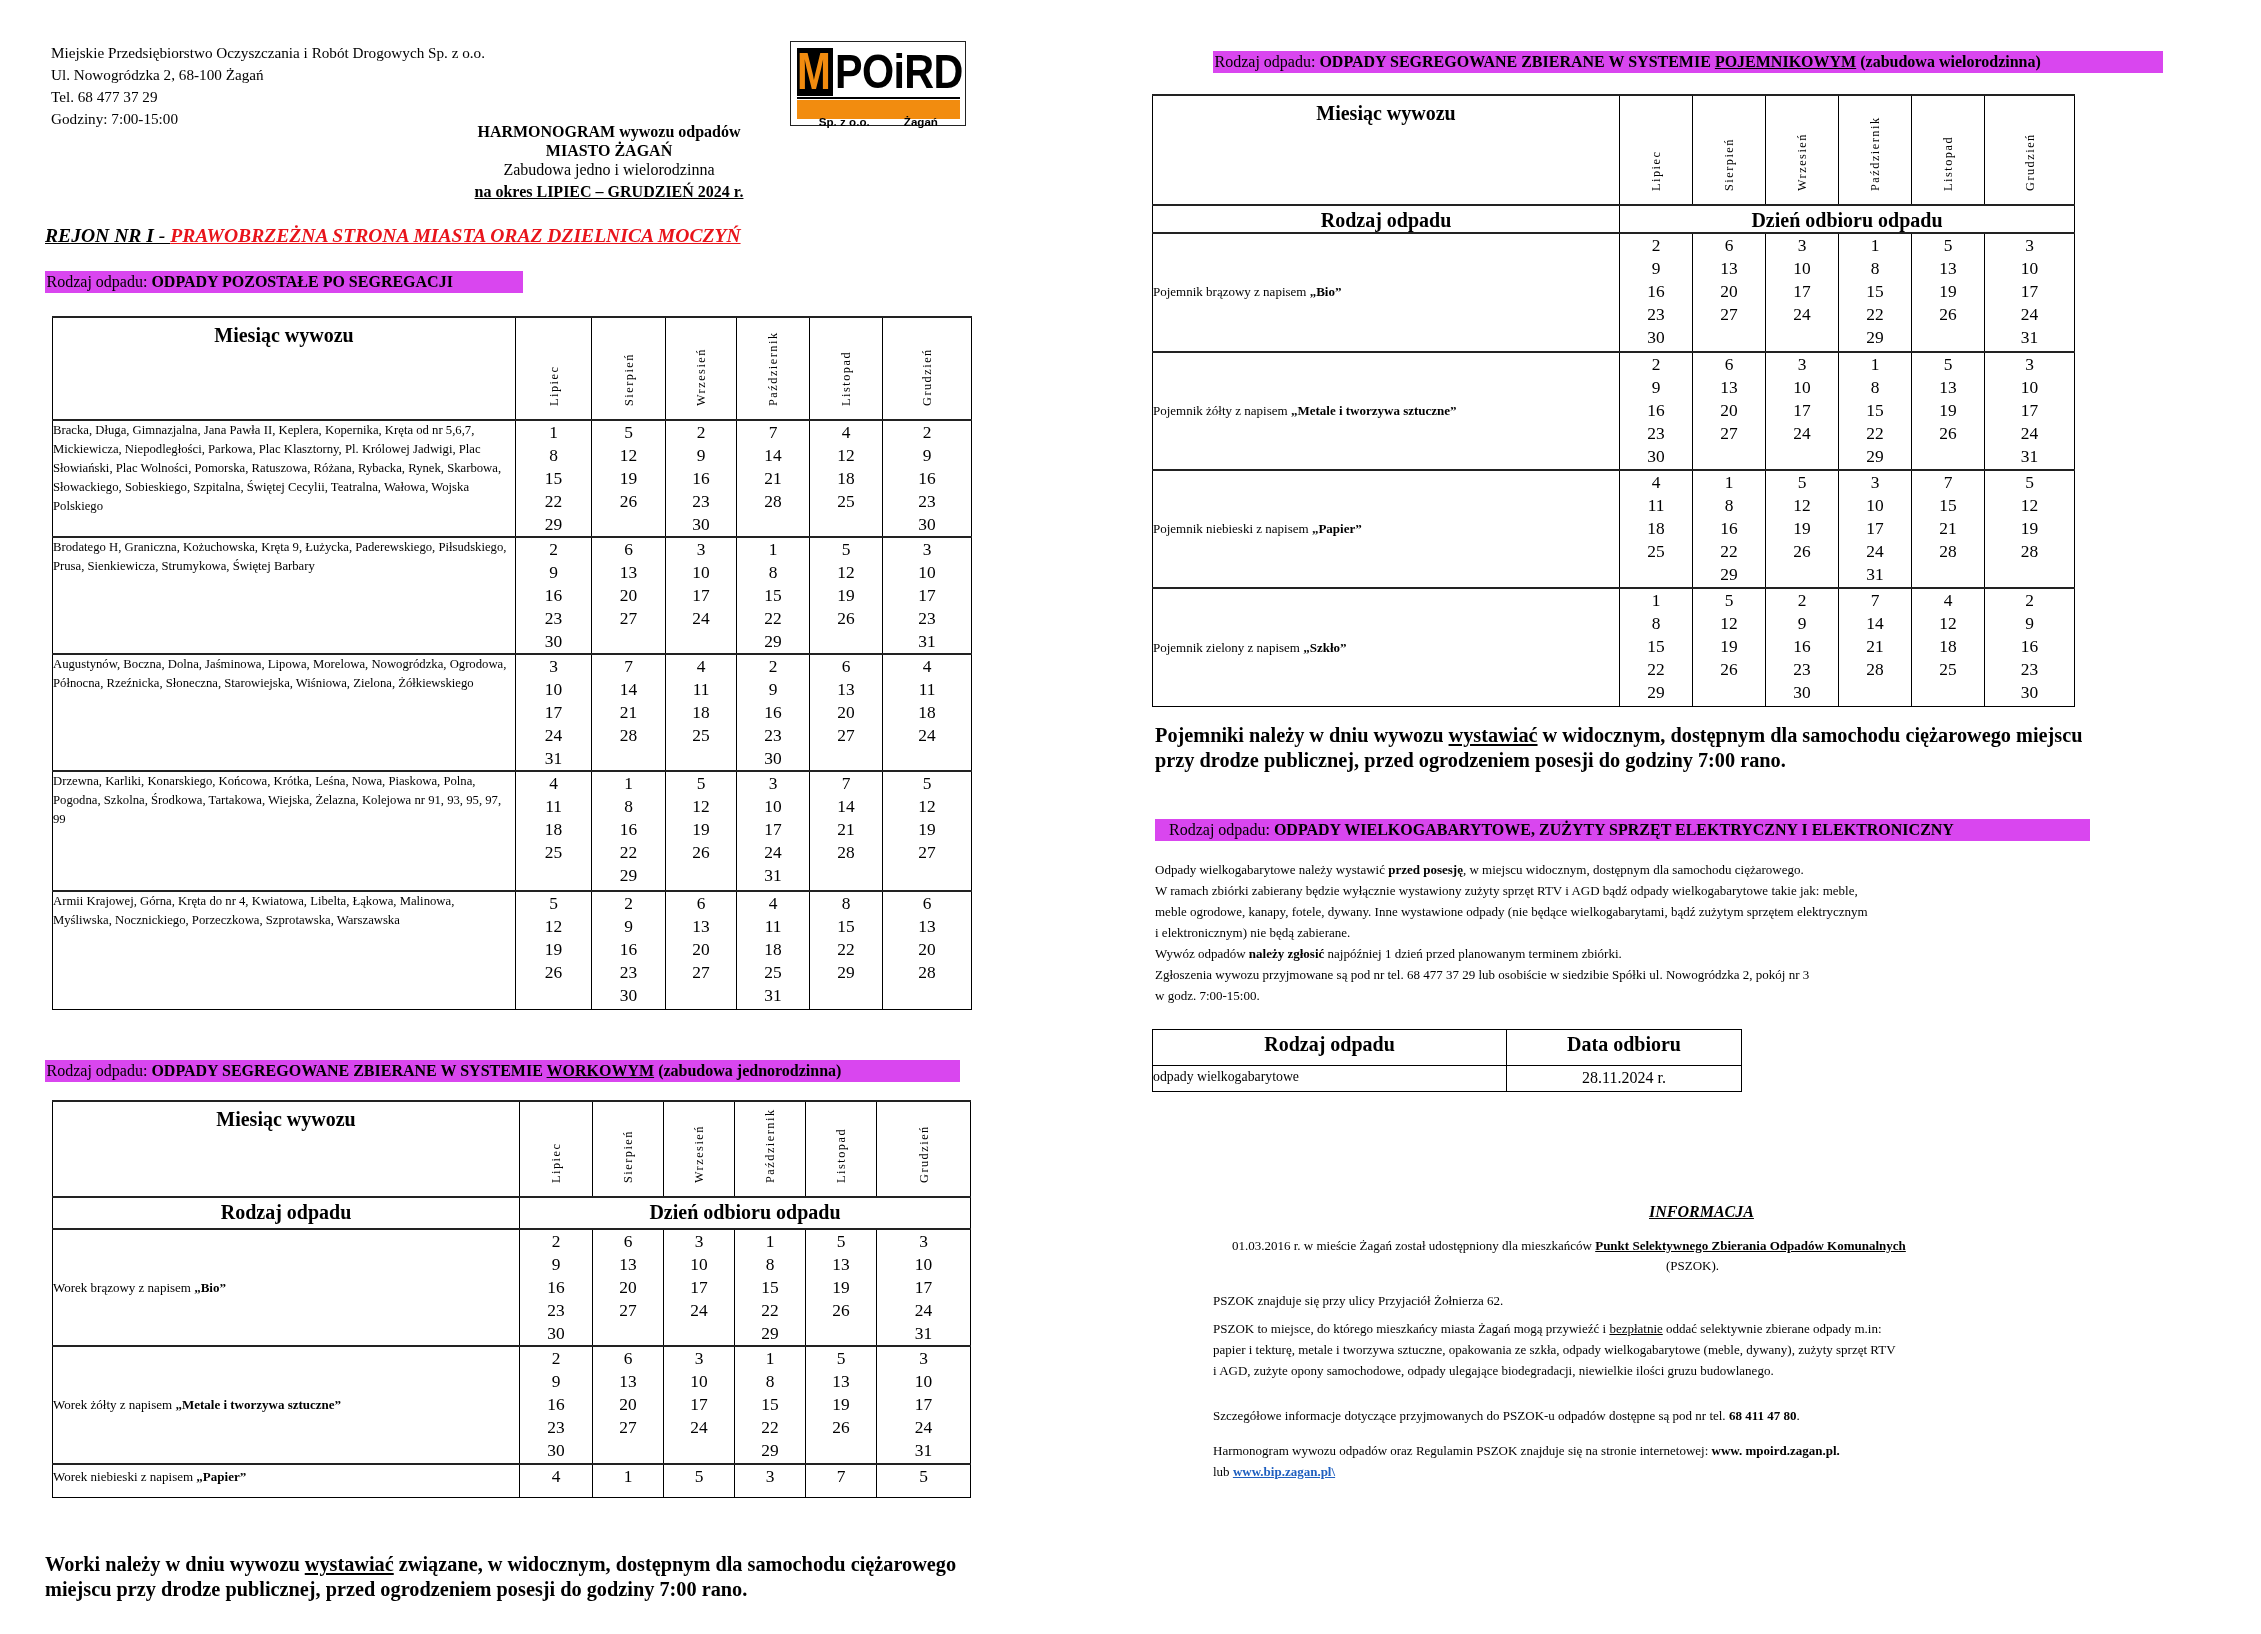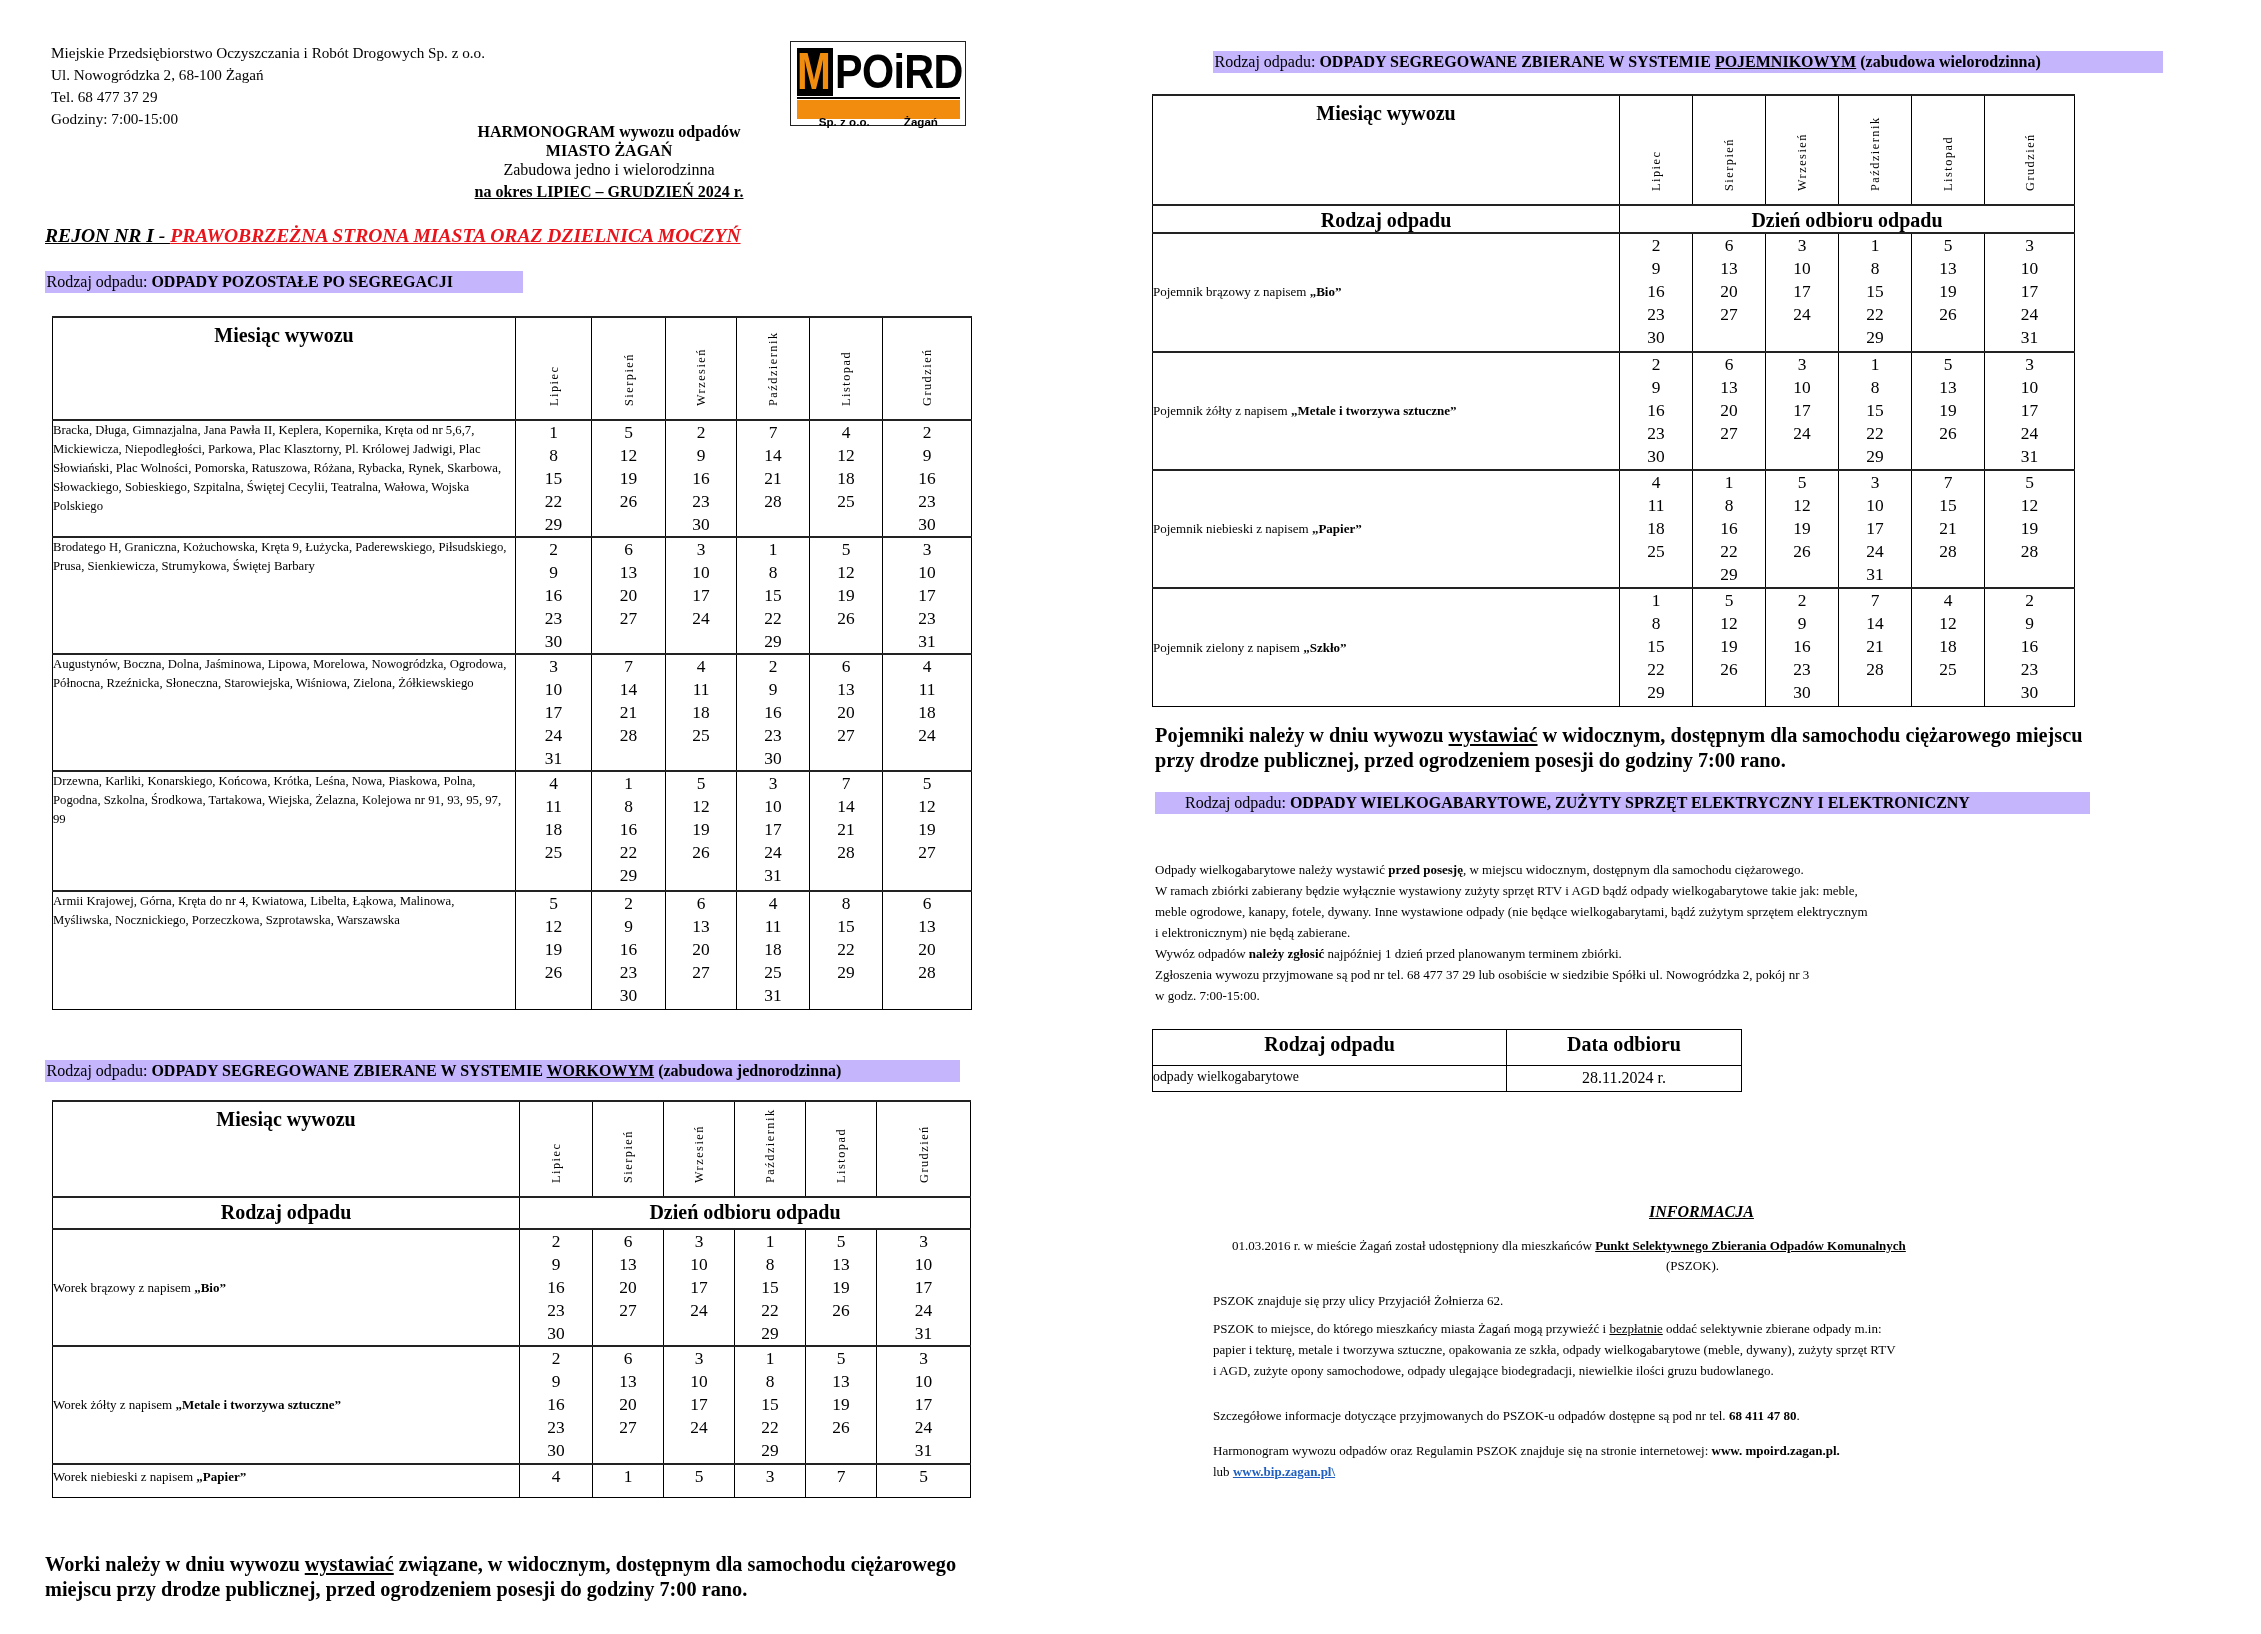--- a/index.html
+++ b/index.html
@@ -21,21 +21,21 @@
           font-family:"Liberation Sans", sans-serif; font-weight:bold; font-size:11.6px; line-height:19px; }
   .logo .band span { position:absolute; top:12px;text-align:center; }
   .title-block { position:absolute; left:406px; top:122px; width:406px; text-align:center; }
   .title-block div { font-size:16px; line-height:19px; white-space:nowrap; }
   .t-bold { font-weight:bold; }
   .u { text-decoration:underline; }
   .rejon { position:absolute; left:45px; top:225px; font-size:19.6px; font-weight:bold; font-style:italic;
            white-space:nowrap; }
   .rejon .black { text-decoration:underline; }
   .rejon .red { color:#e8141b; text-decoration:underline; }
-  .gray-band { position:absolute; background:#c4b5fd; font-size:16px; line-height:22px; height:22px;
+  .gray-band { position:absolute; background:#d946ef; font-size:16px; line-height:22px; height:22px;
                white-space:nowrap; padding-left:1.5px; }
   .gray-band b { font-weight:bold; }
   table.sched { position:absolute; border-collapse:collapse; table-layout:fixed; }
   table.sched td { border:1.1px solid #000; vertical-align:top; padding:0; }
   table.sched td.thick-top { border-top:2.2px solid #222; }
   .th-center { text-align:center; font-weight:bold; font-size:20px; }
   .month-cell { position:relative; }
   .month-label { position:absolute; left:50%; bottom:13px; transform-origin:left bottom;
         transform:rotate(-90deg) translateY(50%); font-size:12.3px; letter-spacing:1.5px; white-space:nowrap;
         font-family:"Liberation Serif", serif; }
@@ -692,21 +692,21 @@
         </td>
       </tr>
     </tbody>
 </table>
 
 <div class="note-bold" style="left:1155px; top:723px;">
   <div><span>Pojemniki należy w dniu wywozu </span><span class="u">wystawiać</span><span> w widocznym, dostępnym dla samochodu ciężarowego miejscu</span></div>
   <div>przy drodze publicznej, przed ogrodzeniem posesji do godziny 7:00 rano.</div>
 </div>
 
-<div class="gray-band" style="left:1155px; top:792px; width:935px; padding-left:30px; box-sizing:border-box;">
+<div class="gray-band" style="left:1155px; top:819px; width:935px; padding-left:14px; box-sizing:border-box;">
   <span>Rodzaj odpadu: </span><b>ODPADY WIELKOGABARYTOWE, ZUŻYTY SPRZĘT ELEKTRYCZNY I ELEKTRONICZNY</b>
 </div>
 
 <div class="para" style="left:1155px; top:859px;">
   <div><span>Odpady wielkogabarytowe należy wystawić </span><b>przed posesję</b><span>, w miejscu widocznym, dostępnym dla samochodu ciężarowego.</span></div>
   <div>W ramach zbiórki zabierany będzie wyłącznie  wystawiony zużyty sprzęt RTV i AGD bądź  odpady wielkogabarytowe takie jak: meble,</div>
   <div>meble ogrodowe, kanapy, fotele, dywany. Inne wystawione odpady (nie będące wielkogabarytami, bądź zużytym sprzętem elektrycznym</div>
   <div>i elektronicznym) nie będą zabierane.</div>
   <div><span>Wywóz odpadów </span><b>należy zgłosić</b><span> najpóźniej 1 dzień przed planowanym terminem zbiórki.</span></div>
   <div>Zgłoszenia wywozu przyjmowane są  pod nr tel. 68 477 37 29 lub osobiście w siedzibie Spółki ul. Nowogródzka 2, pokój nr 3</div>

